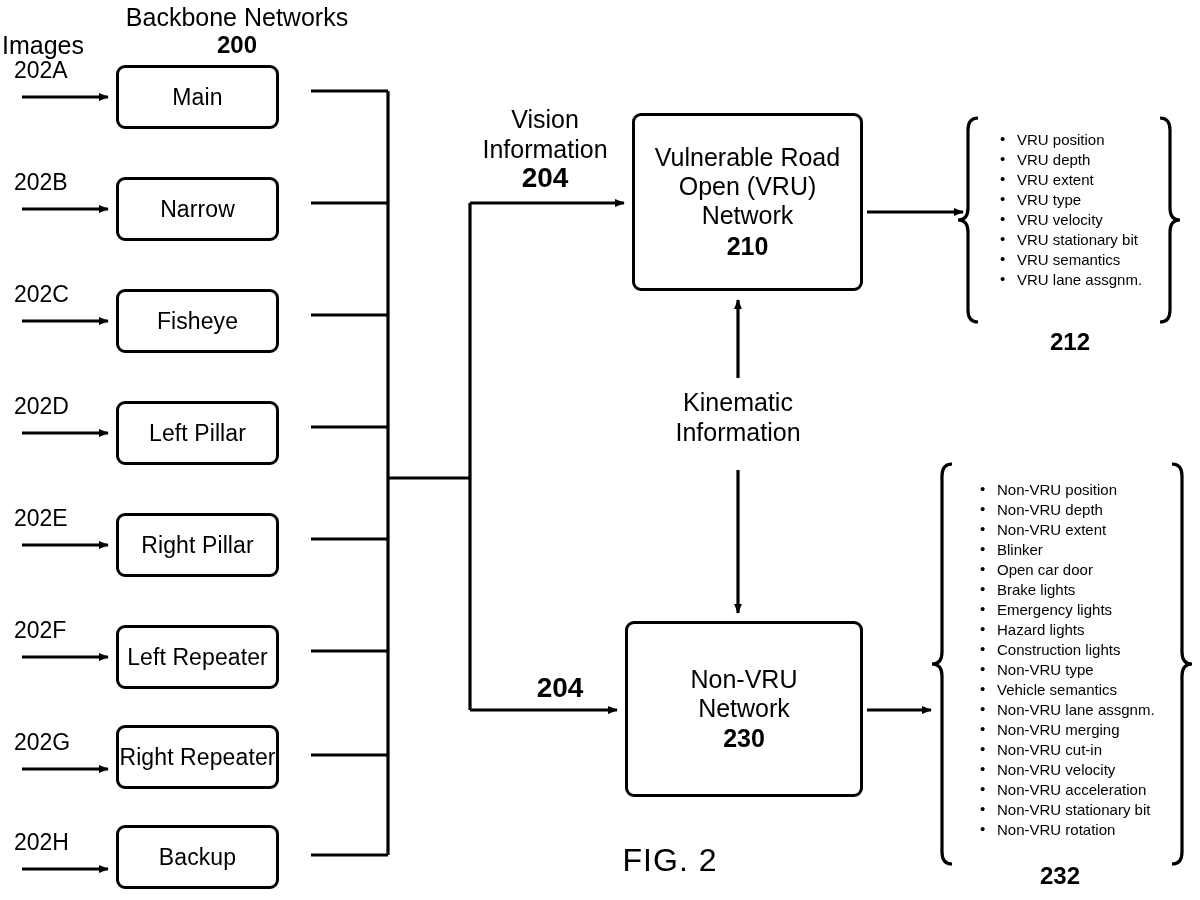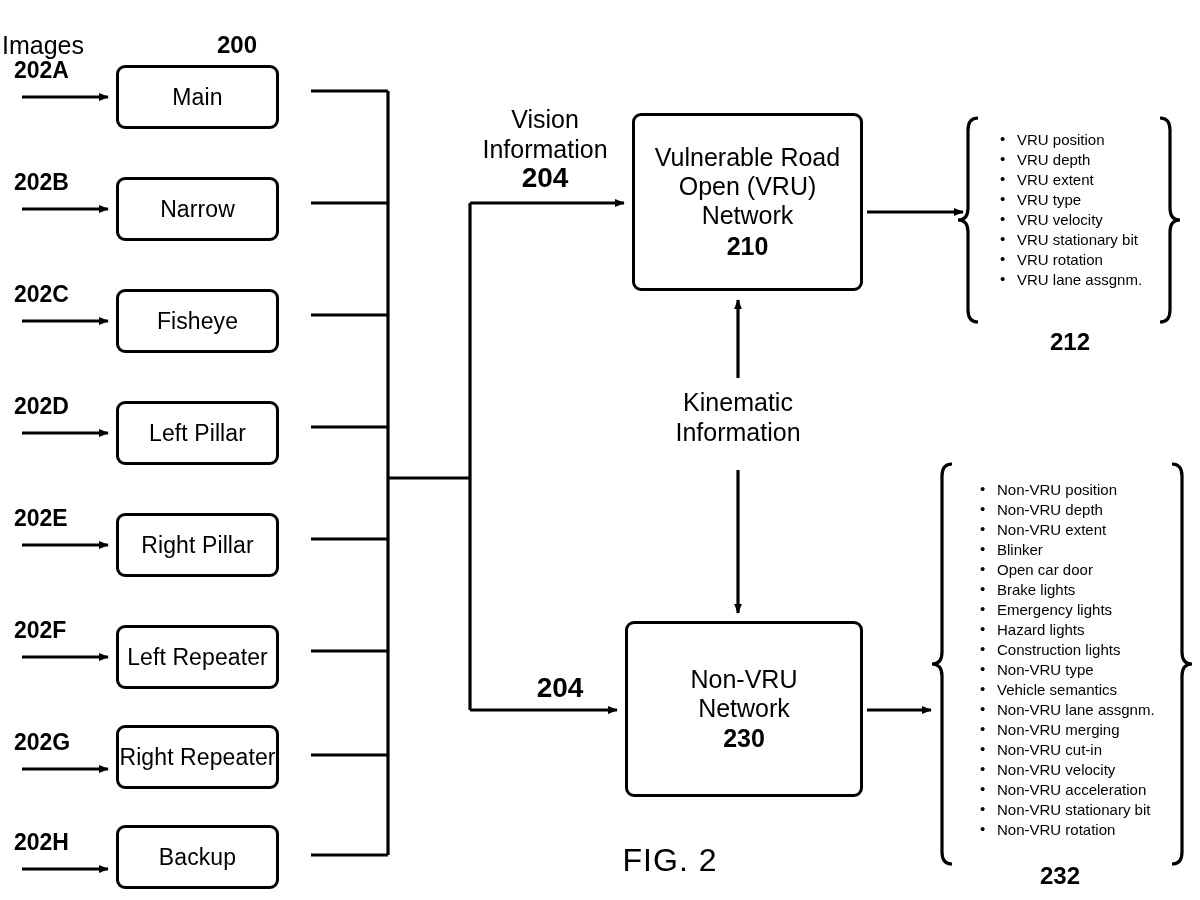--- a/index.html
+++ b/index.html
@@ -48,21 +48,21 @@
     letter-spacing: 0.1px;
   }
 
   
   .ref-in {
     position: absolute;
     left: 14px;
     width: 86px;
     text-align: left;
     font-size: 23px;
-    font-weight: bold;
+    font-weight: normal;
   }
 
   
   .hdr-images {
     position: absolute;
     left: 2px;
     top: 31px;
     font-size: 25px;
   }
   .hdr-backbone {
@@ -213,20 +213,21 @@
 
       <path d="M978,118 q-10,0 -10,12 v78 q0,12 -10,12 q10,0 10,12 v78 q0,12 10,12"></path>
       <path d="M1160,118 q10,0 10,12 v78 q0,12 10,12 q-10,0 -10,12 v78 q0,12 -10,12"></path>
 
       <path d="M952,464 q-10,0 -10,12 v176 q0,12 -10,12 q10,0 10,12 v176 q0,12 10,12"></path>
       <path d="M1172,464 q10,0 10,12 v176 q0,12 10,12 q-10,0 -10,12 v176 q0,12 -10,12"></path>
     </g>
   </svg>
 
   <div class="hdr-images">Images</div>
+  <div class="hdr-backbone">Backbone Networks</div>
   <div class="hdr-backbone-num">200</div>
 
   <div class="ref-in" style="top:57px">202A</div>
   <div class="bb-box" style="top:65px">
     <span>Main</span>
   </div>
 
   <div class="ref-in" style="top:169px">202B</div>
   <div class="bb-box" style="top:177px">
     <span>Narrow</span>
@@ -288,21 +289,21 @@
     <div class="net-num">230</div>
   </div>
 
   <ul class="out-list" id="vru-out">
       <li>VRU position</li>
       <li>VRU depth</li>
       <li>VRU extent</li>
       <li>VRU type</li>
       <li>VRU velocity</li>
       <li>VRU stationary bit</li>
-      <li>VRU rotation</li>
+      <li>VRU semantics</li>
       <li>VRU lane assgnm.</li>
     </ul>
   <div class="out-num" id="vru-out-num">212</div>
 
   <ul class="out-list" id="nonvru-out">
       <li>Non-VRU position</li>
       <li>Non-VRU depth</li>
       <li>Non-VRU extent</li>
       <li>Blinker</li>
       <li>Open car door</li>

